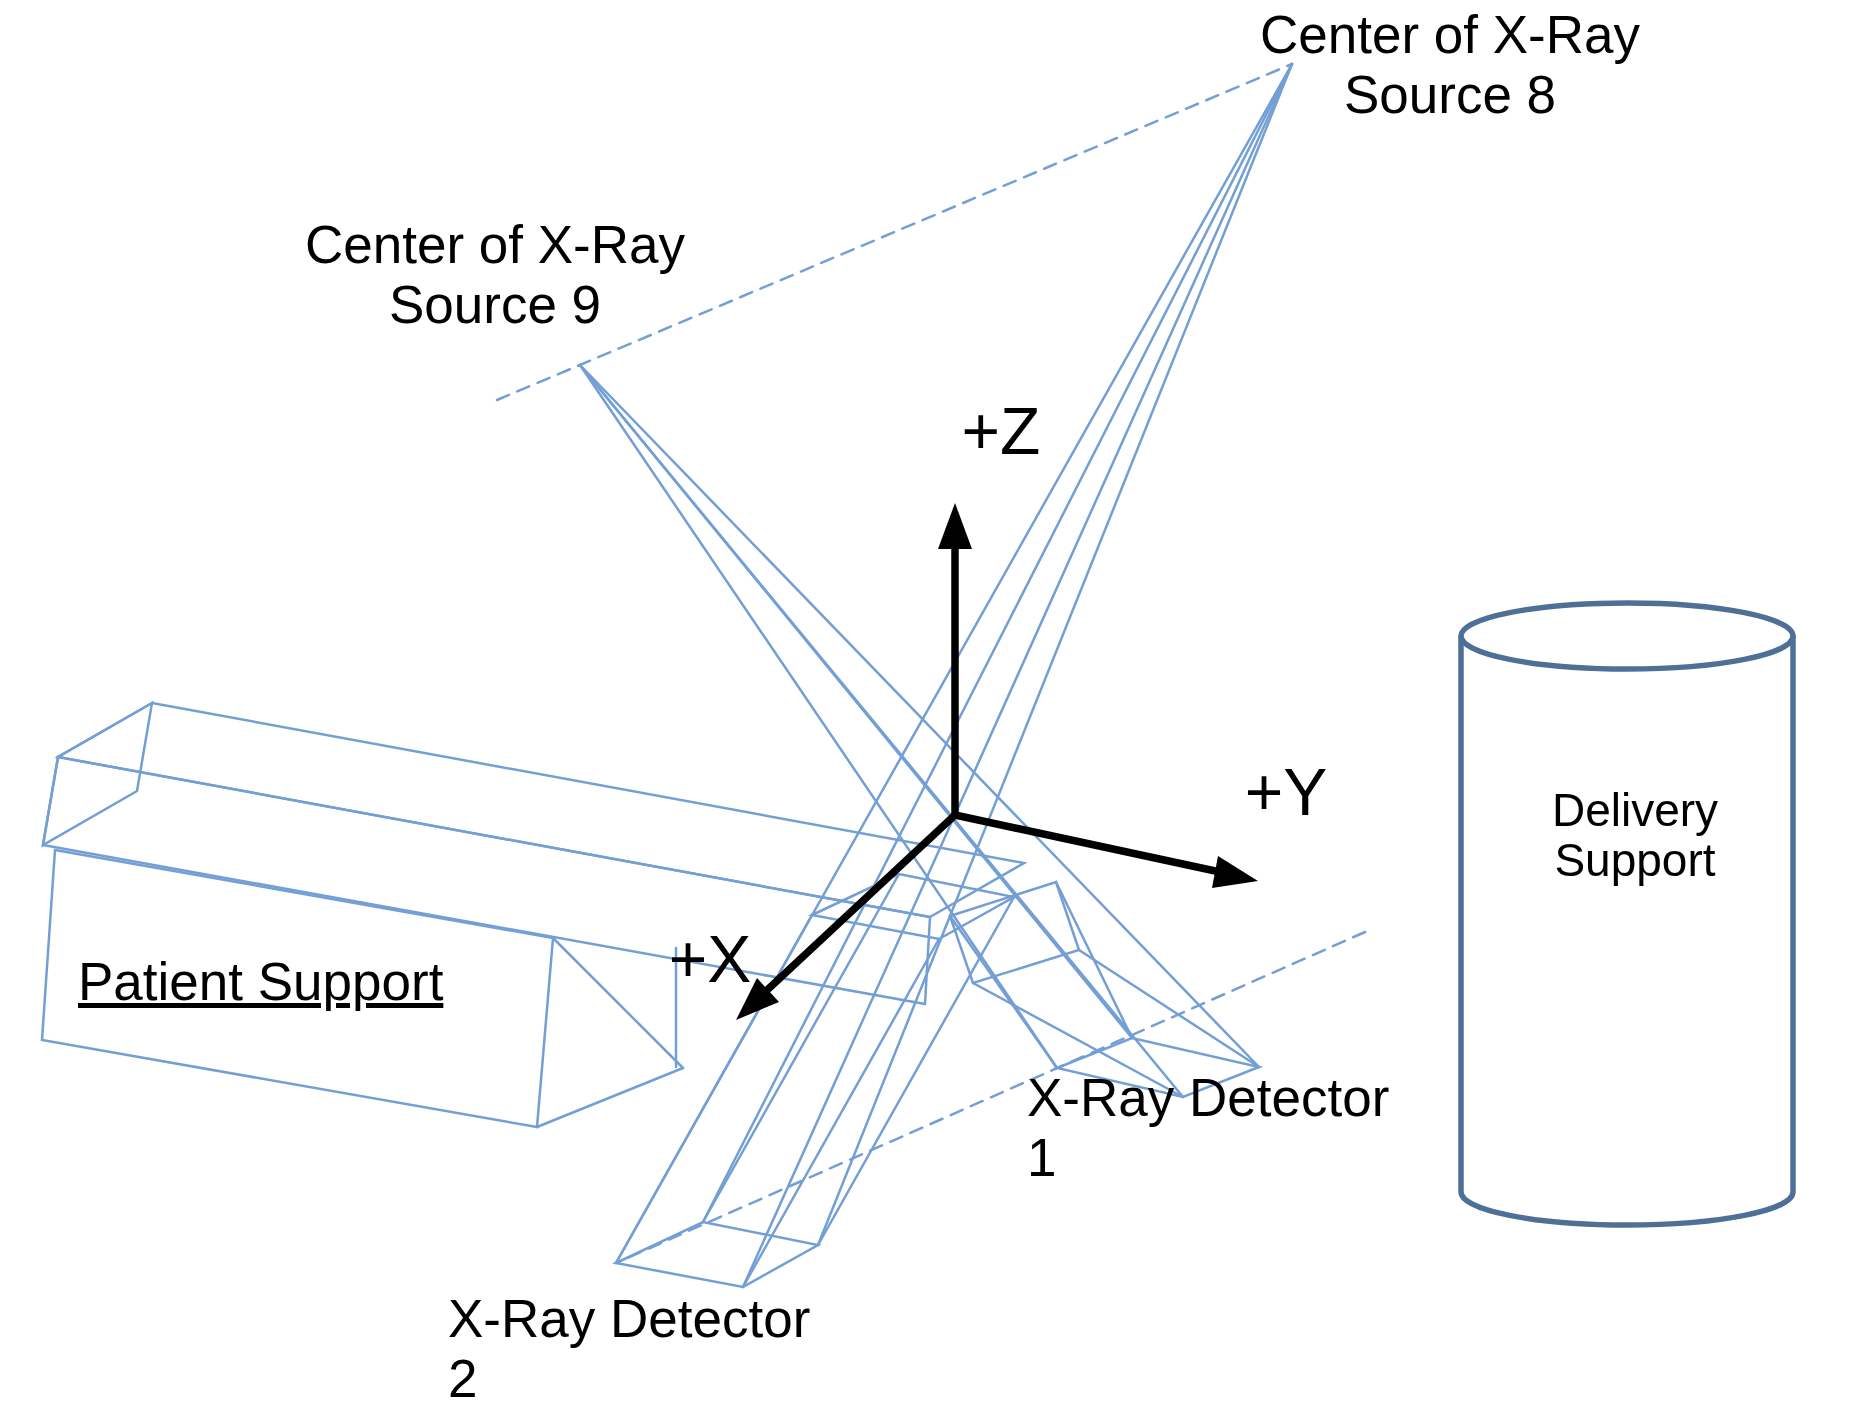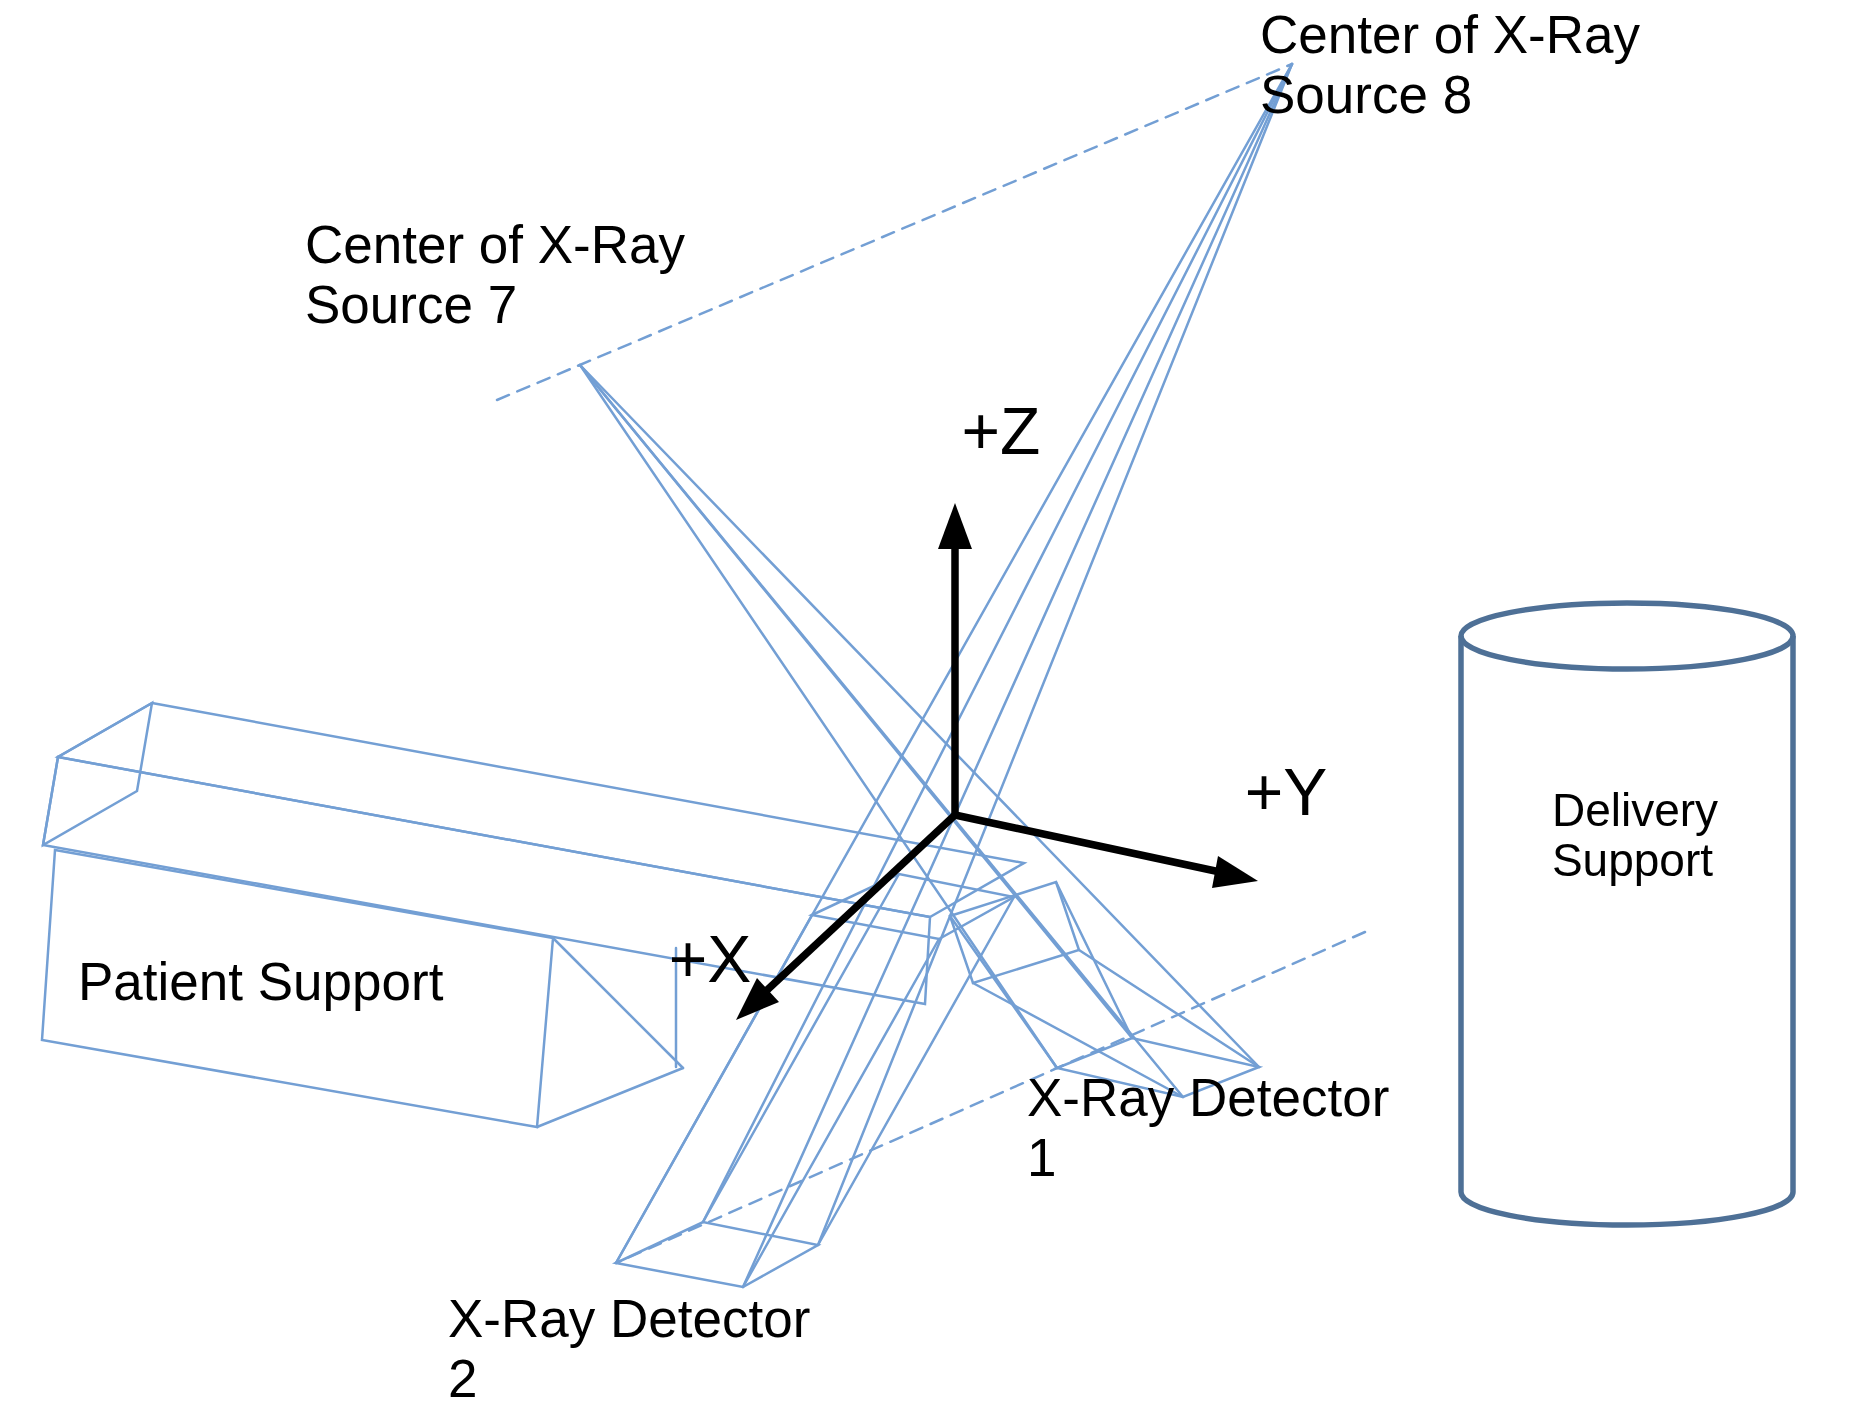--- a/index.html
+++ b/index.html
@@ -23,21 +23,21 @@
   .cyl{stroke:var(--cylinder-blue);stroke-width:5.5;fill:none;}
   .axis{stroke:var(--axis-black);stroke-width:7.5;fill:none;}
   .axis-head{fill:var(--axis-black);stroke:none;}
   .lbl{
     position:absolute;
     color:var(--text-black);
     font-size:53px;
     line-height:60px;
     white-space:nowrap;
   }
-  .lbl.centered{transform:translateX(-50%);}
+  .lbl.centered{transform:translateX(-50%);text-align:center;}
   .lbl.axis-lbl{font-size:66px;line-height:70px;}
   .lbl.delivery{font-size:46px;line-height:50px;margin-left:26px;}
 </style>
 </head>
 <body>
 
 <div class="stage">
 
   <svg width="1860" height="1404" viewBox="0 0 1860 1404">
 
@@ -106,35 +106,35 @@
       </g>
       <g>
         <line class="axis" x1="955" y1="815" x2="765" y2="992"></line>
         <polygon class="axis-head" points="736,1020 757,978 779,1002"></polygon>
       </g>
     </g>
   </svg>
 
   <div class="lbl centered" style="left:495px;top:215px;">
     <div>Center of X-Ray</div>
-    <div>Source 7</div>
+    <div>Source 9</div>
   </div>
 
   <div class="lbl centered" style="left:1450px;top:5px;">
     <div>Center of X-Ray</div>
     <div>Source 8</div>
   </div>
 
   <div class="lbl axis-lbl centered" style="left:1001px;top:396px;">+Z</div>
 
   <div class="lbl axis-lbl centered" style="left:1286px;top:757px;">+Y</div>
 
   <div class="lbl axis-lbl centered" style="left:710px;top:924px;">+X</div>
 
-  <div class="lbl" style="left:78px;top:952px;">Patient Support</div>
+  <div class="lbl" style="left:78px;top:952px;text-decoration:underline;">Patient Support</div>
 
   <div class="lbl" style="left:1027px;top:1068px;">
     <div>X-Ray Detector</div>
     <div>1</div>
   </div>
 
   <div class="lbl" style="left:448px;top:1289px;">
     <div>X-Ray Detector</div>
     <div>2</div>
   </div>

